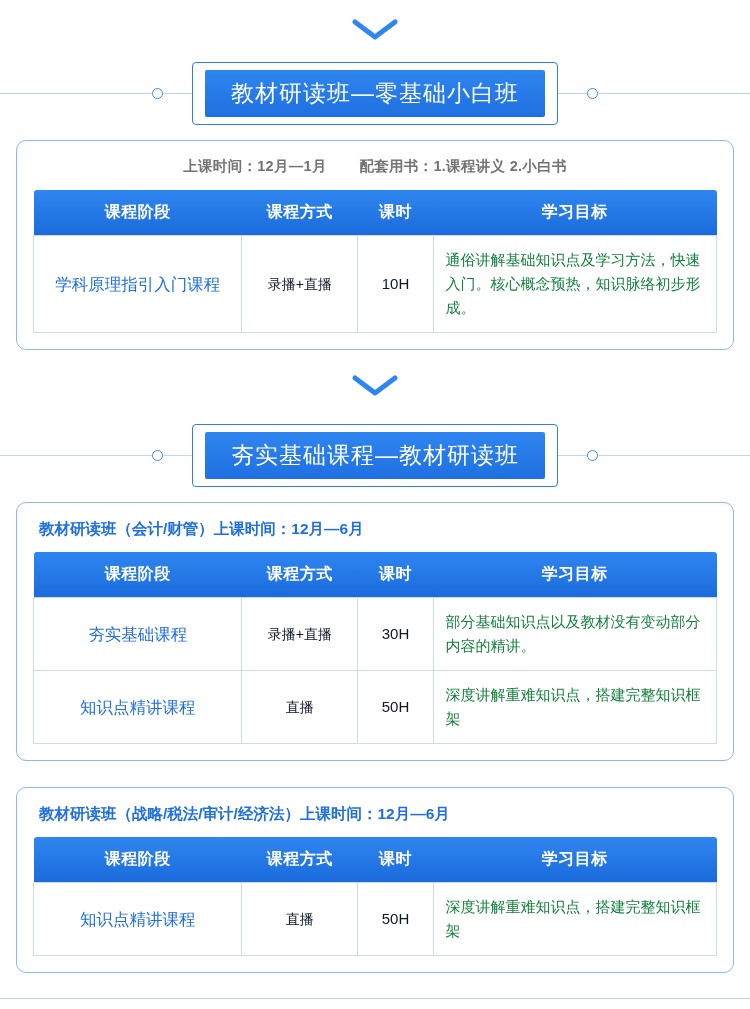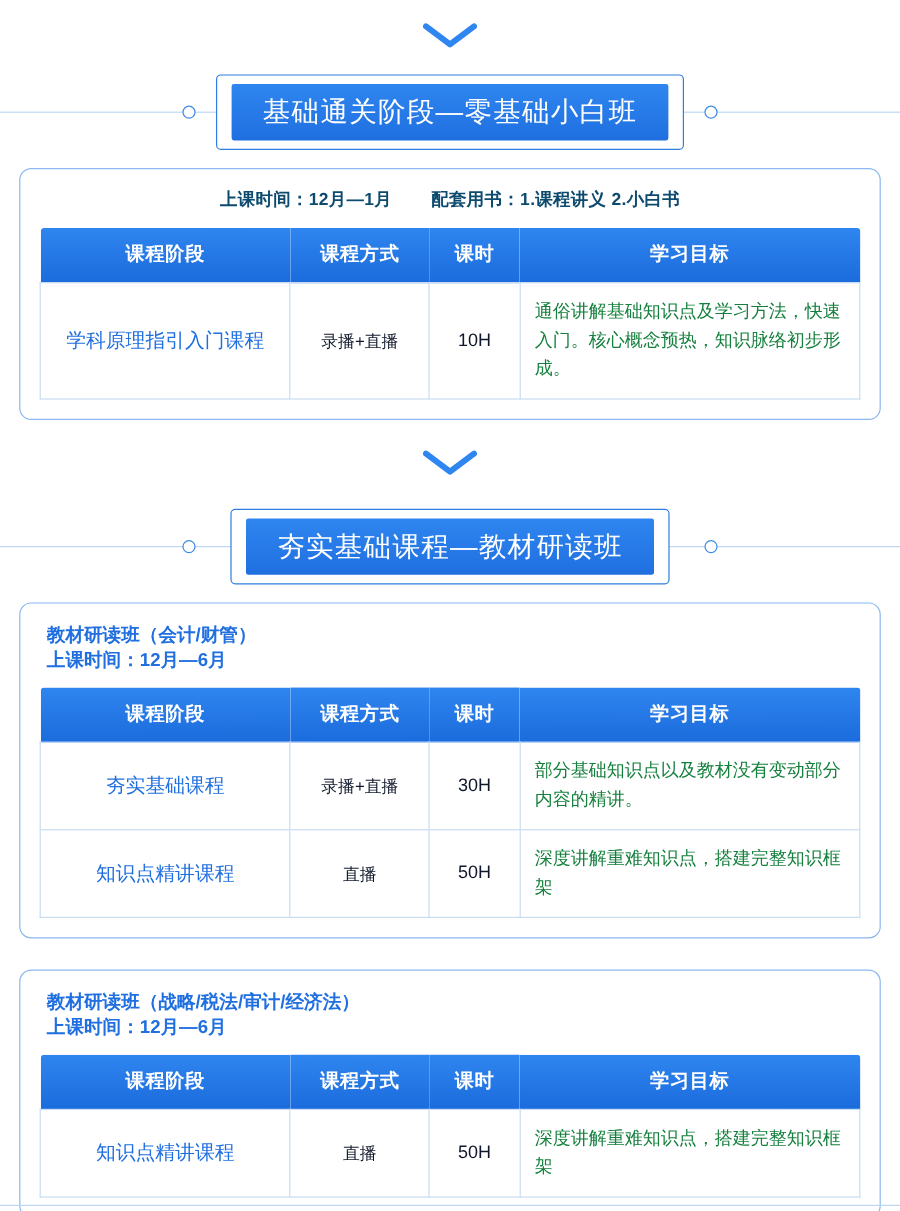--- a/index.html
+++ b/index.html
@@ -82,34 +82,33 @@
     position: relative;
     margin: 0 16px;
     border: 1px solid #8ab8ef;
     border-radius: 10px;
     background: #ffffff;
     padding: 14px 0 16px 0;
   }
   .card-meta {
     text-align: center;
     font-size: 14.5px;
-    color: #0c4a6e;
+    color: #737373;
     padding: 2px 0 14px 0;
     font-weight: bold;
     letter-spacing: .3px;
   }
   .card-meta .gap { display: inline-block; width: 24px; }
   .card-meta-left {
     display: flex;
     align-items: baseline;
     padding: 2px 0 12px 22px;
     font-size: 15.5px;
     color: #1f6fe0;
     font-weight: bold;
-    flex-direction: column;
   }
   .card-meta-left .t2 { }
 
   
   table.course {
     width: calc(100% - 32px);
     margin: 0 16px;
     border-collapse: collapse;
     table-layout: fixed;
   }
@@ -167,21 +166,21 @@
     <svg class="chevron" viewBox="0 0 46 24">
       <path d="M3 4 L23 19 L43 4" fill="none" stroke="#2f86f0" stroke-width="5" stroke-linecap="round" stroke-linejoin="round"></path>
     </svg>
   </div>
 
   <div class="section-header">
     <div class="rail"></div>
     <div class="dot left"></div>
     <div class="dot right"></div>
     <div class="banner-outline">
-      <div class="banner"><span>基础通关阶段—</span><span class="bold">零基础小白班</span></div>
+      <div class="banner"><span>教材研读班—</span><span class="bold">零基础小白班</span></div>
     </div>
   </div>
 
   <div class="spacer-14"></div>
 
   <div class="card">
     <div class="card-meta">
       <span>上课时间：12月—1月</span>
       <span class="gap"></span>
       <span>配套用书：1.课程讲义  2.小白书</span>

